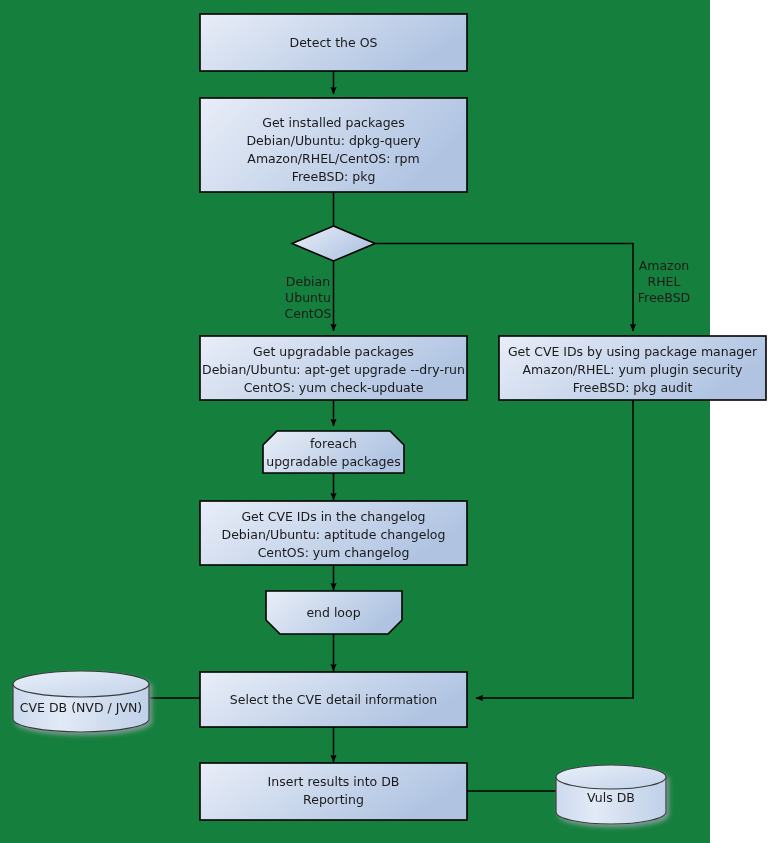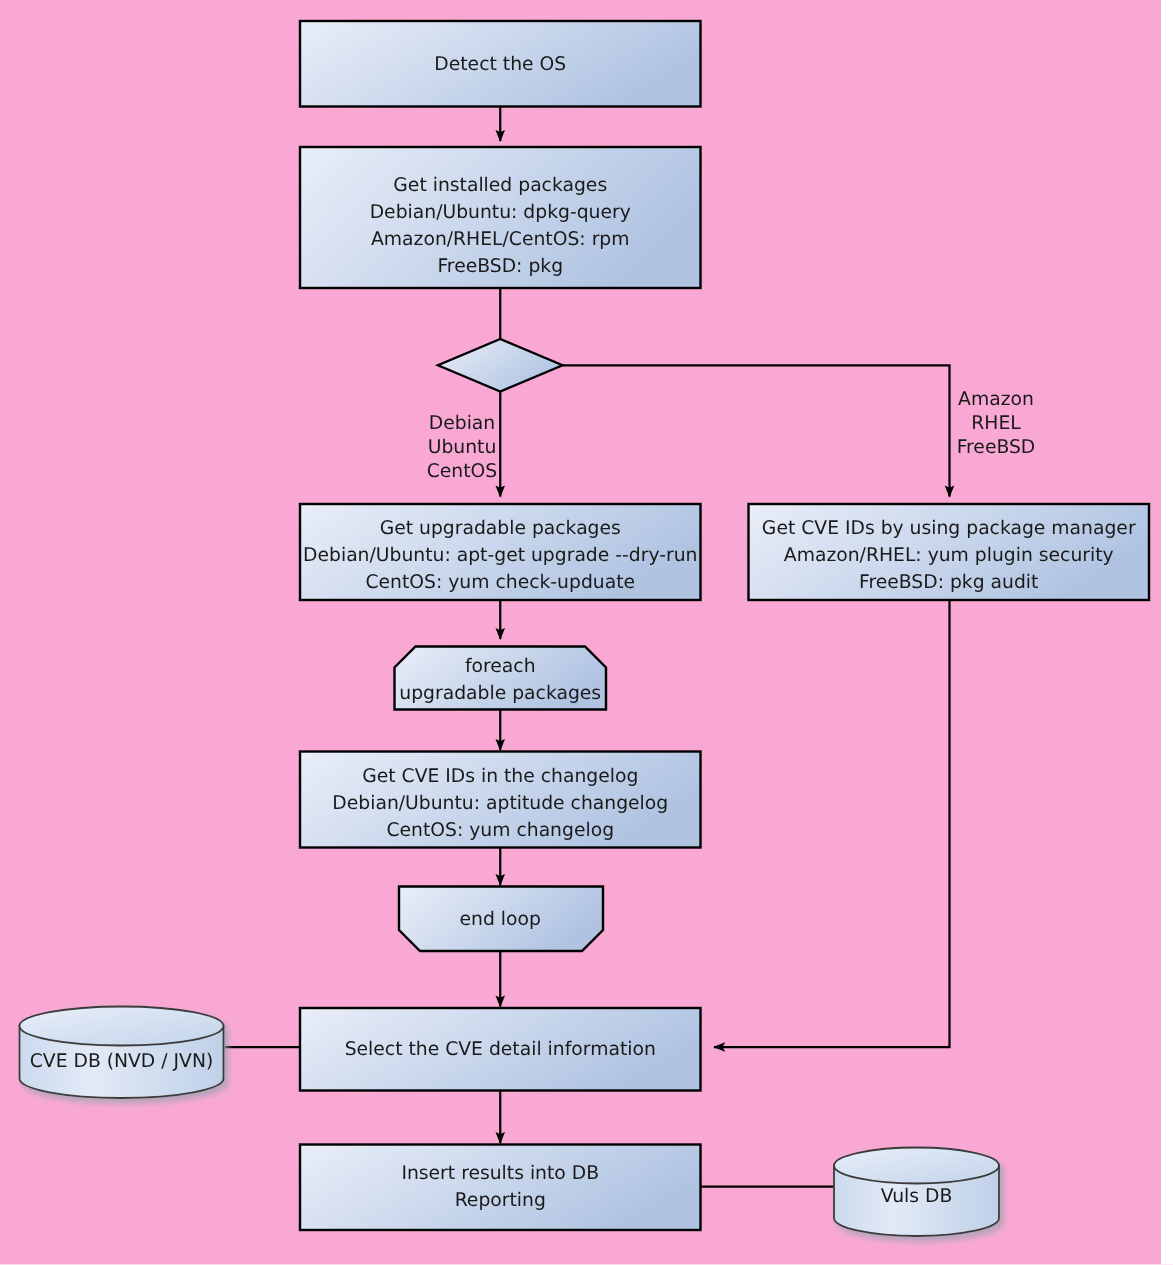--- a/index.html
+++ b/index.html
@@ -9,23 +9,23 @@
     background: #ffffff;
   }
   body {
     font-family: "DejaVu Sans", sans-serif;
     width: 782px;
     height: 843px;
     overflow: hidden;
   }
   #diagram-root {
     position: relative;
-    width: 774px;
+    width: 710px;
     height: 843px;
-    background: #f9a8d4;
+    background: #15803d;
   }
   #flow-svg {
     position: absolute;
     top: 0;
     left: 0;
     width: 782px;
     height: 843px;
     display: block;
   }
   .node-text {

